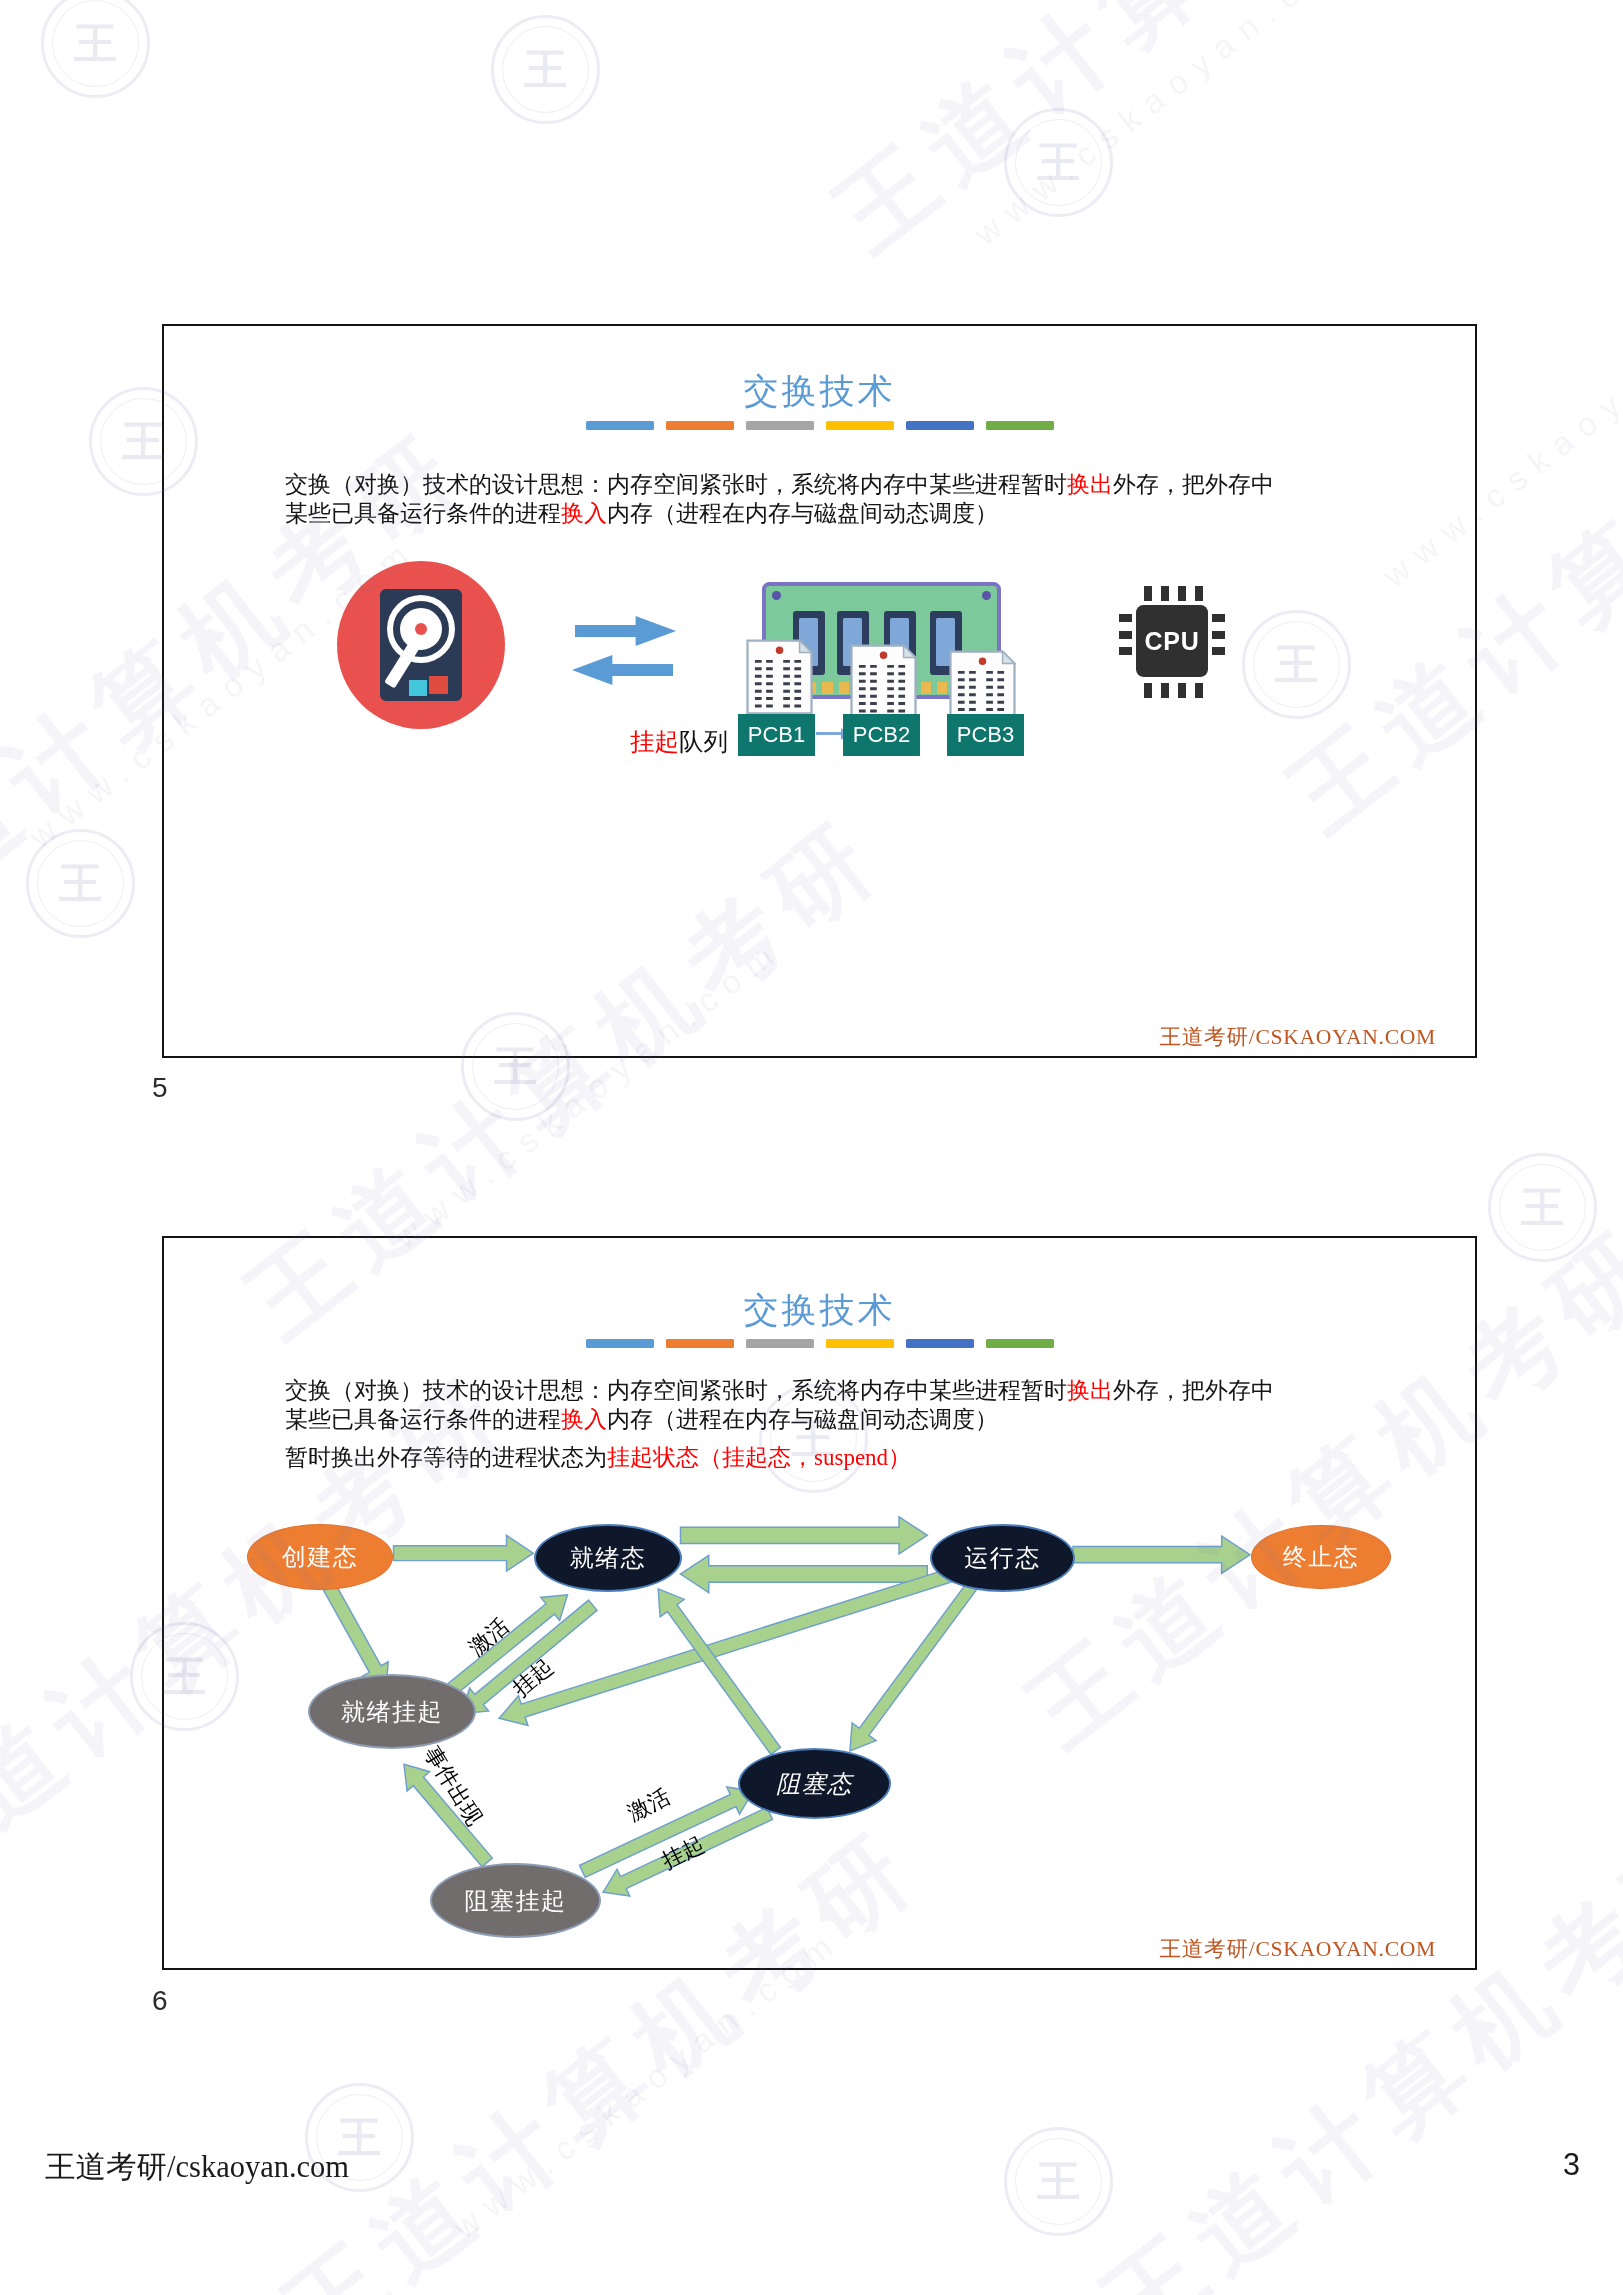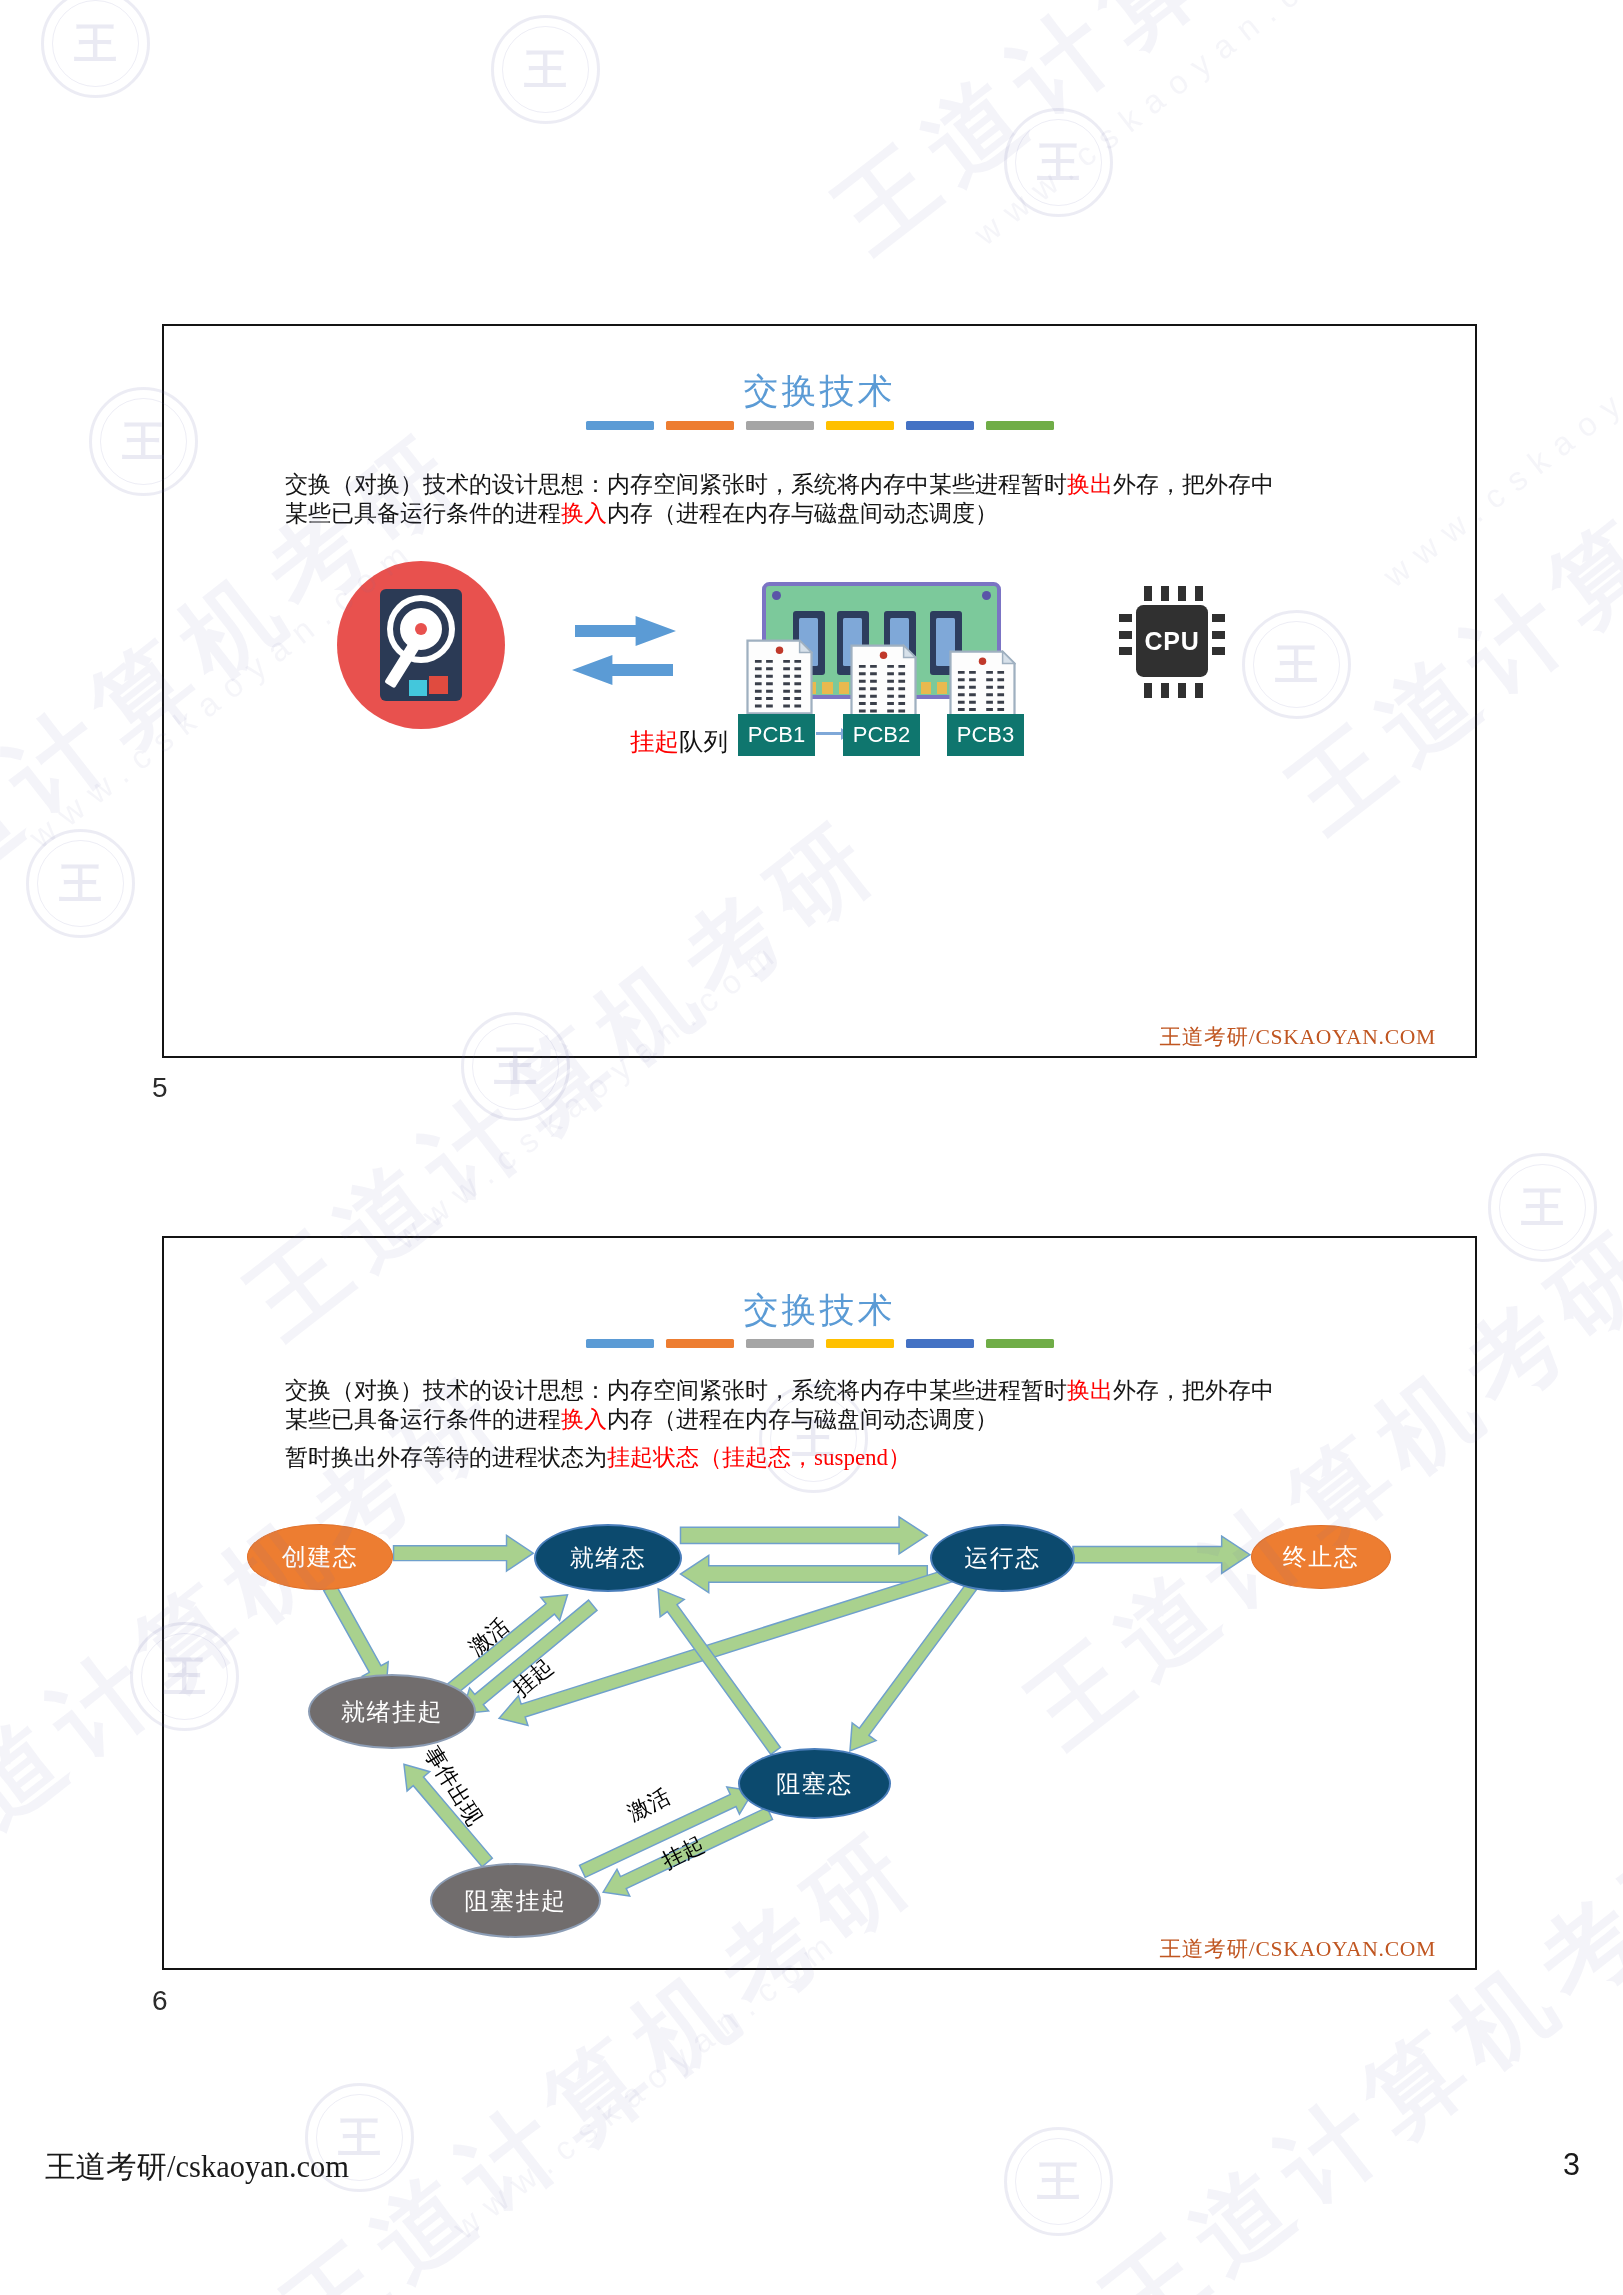--- a/index.html
+++ b/index.html
@@ -63,21 +63,21 @@
       display:flex;align-items:center;justify-content:center;color:#fff;font-size:25px;font-weight:bold;
       font-family:"Liberation Sans",sans-serif;letter-spacing:0.7px;}
   .cpu i{position:absolute;background:#303030;}
   .note-line{left:184px;top:472px;font-size:23px;}
   
   #diagram{position:absolute;inset:0;}
   #diagram svg{position:absolute;left:0;top:0;}
   .node{position:absolute;border-radius:50%;display:flex;align-items:center;justify-content:center;
       color:#fff;font-size:24px;letter-spacing:1.5px;}
   .node.orange{background:#ED7D31;border:1.5px solid #E0702A;}
-  .node.blue{background:#0c4a6e;border:2.2px solid #4A7EBB;}
+  .node.blue{background:#0f172a;border:2.2px solid #4A7EBB;}
   .node.gray{background:#716D6D;border:2.2px solid #8C9DB5;}
   .edge-label{position:absolute;font-size:22px;color:#000;white-space:nowrap;}
   
   .pg-footer-left{position:absolute;left:45px;top:2147px;font-size:30.5px;color:#1a1a1a;z-index:2;}
   .pg-footer-right{position:absolute;right:43px;top:2147px;font-size:30.5px;color:#1a1a1a;
       font-family:"Liberation Sans",sans-serif;z-index:2;}
 </style>
 </head>
 <body>
 
@@ -249,21 +249,21 @@
         <div class="edge-label" style="left: 303px; top: 384px; transform: rotate(-40deg);">激活</div>
         <div class="edge-label" style="left: 347px; top: 425px; transform: rotate(-40deg);">挂起</div>
         <div class="edge-label" style="left: 245px; top: 533px; transform: rotate(58deg);">事件出现</div>
         <div class="edge-label" style="left: 463px; top: 552px; transform: rotate(-27deg);">激活</div>
         <div class="edge-label" style="left: 497px; top: 600px; transform: rotate(-27deg);">挂起</div>
         <div class="node orange" style="left: 83px; top: 286px; width: 144px; height: 64px;">创建态</div>
         <div class="node blue" style="left: 370px; top: 286px; width: 144px; height: 64px;">就绪态</div>
         <div class="node blue" style="left: 766px; top: 286px; width: 141px; height: 64px;">运行态</div>
         <div class="node orange" style="left: 1087px; top: 287px; width: 138px; height: 62px;">终止态</div>
         <div class="node gray" style="left: 144px; top: 436px; width: 164px; height: 71px;">就绪挂起</div>
-        <div class="node blue" style="left: 574px; top: 510px; width: 149px; height: 67px;">阻塞态</div>
+        <div class="node blue" style="left: 574px; top: 510px; width: 149px; height: 67px; font-style: italic;">阻塞态</div>
         <div class="node gray" style="left: 266px; top: 625px; width: 167px; height: 71px;">阻塞挂起</div>
       </div>
 
     <div class="slide-footer">王道考研/CSKAOYAN.COM</div>
   </div>
   <div class="page-num" style="top:1985px;">6</div>
 
   <div class="pg-footer-left">王道考研/cskaoyan.com</div>
   <div class="pg-footer-right">3</div>
 

